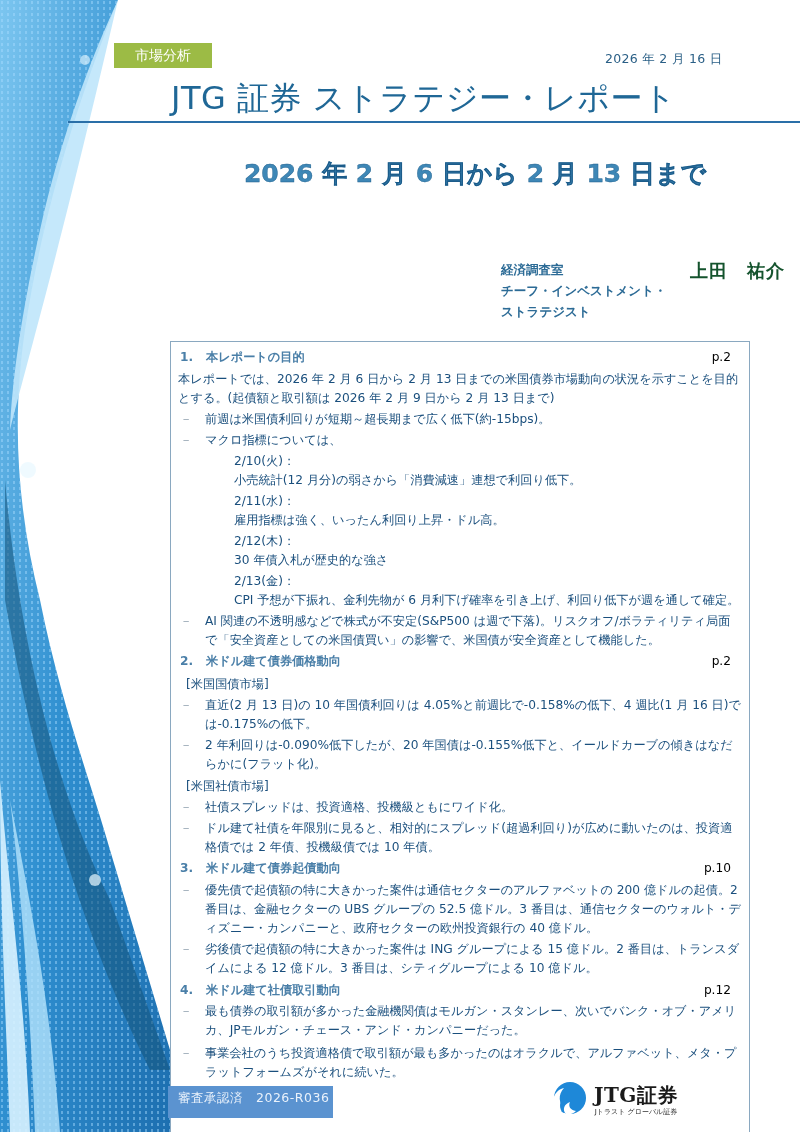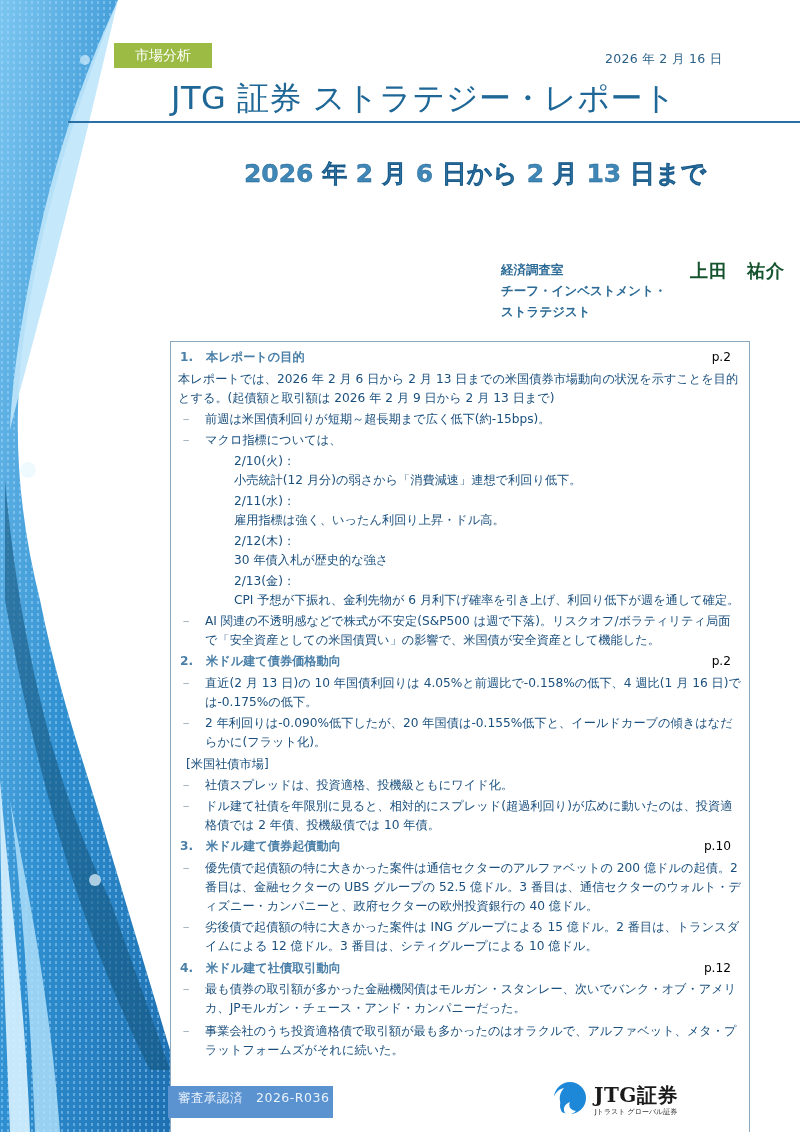--- a/index.html
+++ b/index.html
@@ -139,20 +139,21 @@
     </div>
   <div class="item">
       <span class="dash">－</span>
       <span class="txt">AI 関連の不透明感などで株式が不安定(S&amp;P500 は週で下落)。リスクオフ/ボラティリティ局面で「安全資産としての米国債買い」の影響で、米国債が安全資産として機能した。</span>
     </div>
 
   <div class="sec-head" style="margin-top:2px;">
     <span><span class="num">2.</span><span>米ドル建て債券価格動向</span></span>
     <span class="pg">p.2</span>
   </div>
+  <div class="bracket">[米国国債市場]</div>
   <div class="item">
       <span class="dash">－</span>
       <span class="txt">直近(2 月 13 日)の 10 年国債利回りは 4.05%と前週比で-0.158%の低下、4 週比(1 月 16 日)では-0.175%の低下。</span>
     </div>
   <div class="item">
       <span class="dash">－</span>
       <span class="txt">2 年利回りは-0.090%低下したが、20 年国債は-0.155%低下と、イールドカーブの傾きはなだらかに(フラット化)。</span>
     </div>
   <div class="bracket">[米国社債市場]</div>
   <div class="item">

